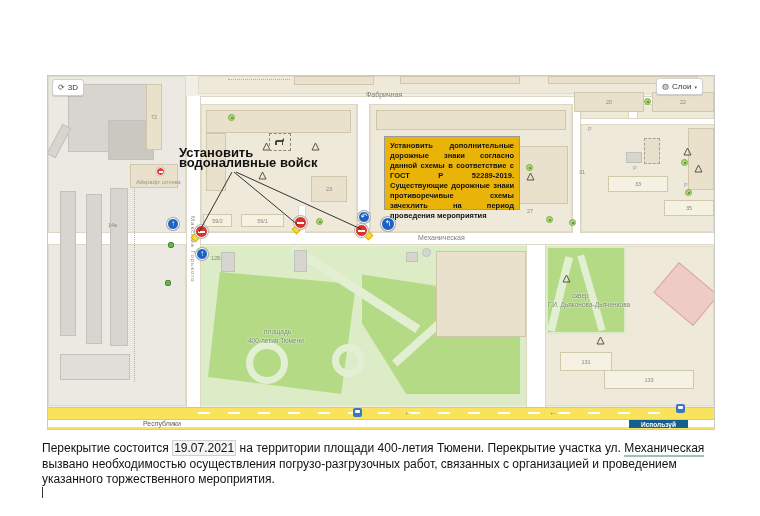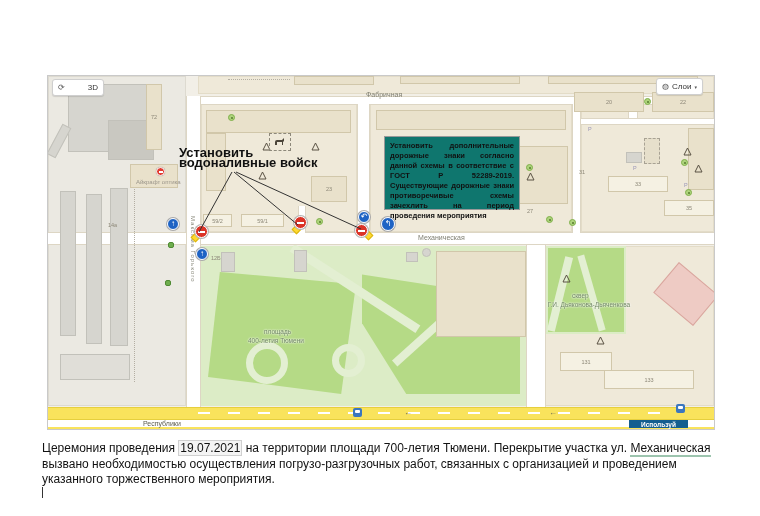--- a/index.html
+++ b/index.html
@@ -44,21 +44,21 @@
       transform:rotate(45deg);box-sizing:border-box;z-index:29;}
   
   .yroad{position:absolute;background:#f9e35c;border-top:1px solid #e6cf3d;border-bottom:1px solid #e6cf3d;box-sizing:border-box;}
   .ydash{position:absolute;height:2px;background:repeating-linear-gradient(90deg,#fff 0 12px,rgba(255,255,255,0) 12px 30px);}
   .bus{position:absolute;width:9px;height:9px;background:#3b77bf;border-radius:2px;z-index:5;}
   .bus::after{content:"";position:absolute;left:2px;top:2px;width:5px;height:3px;background:#fff;border-radius:1px;}
   .yarrow{position:absolute;font-size:8px;color:#6d6d55;z-index:5;}
   .badge{position:absolute;background:#145e90;color:#fff;font-size:6.5px;font-weight:bold;
          display:flex;align-items:center;justify-content:center;z-index:6;}
   
-  .note{position:absolute;background:#0f766e;border:1px solid #999;color:#111;font-weight:bold;
+  .note{position:absolute;background:#eab308;border:1px solid #999;color:#111;font-weight:bold;
         font-size:7.5px;line-height:10px;text-align:justify;padding:4px 5px;box-sizing:border-box;z-index:40;}
   .blocks-lbl{position:absolute;font-weight:bold;font-size:13px;line-height:10px;color:#111;z-index:40;}
   .ctrl{position:absolute;background:#fff;border:1px solid #cfcfcf;border-radius:3px;height:15px;
         display:flex;align-items:center;gap:3px;padding:0 5px;font-size:8px;color:#555;
         box-shadow:0 1px 1px rgba(0,0,0,.12);z-index:50;cursor:pointer;}
   .poi{position:absolute;width:9px;height:9px;border-radius:50%;background:#e23b30;border:1px solid #fff;
        box-shadow:0 0 1px #888;box-sizing:border-box;z-index:20;}
   .poi::after{content:"";position:absolute;left:1.5px;top:3px;width:4px;height:1.5px;background:#fff;}
   .plbl{font-size:6px;color:#9a958a;}
   .pletter{position:absolute;font-size:5.5px;color:#9b97b8;}
@@ -271,29 +271,29 @@
       </div>
 
     <div class="blocks-lbl" style="left:131px;top:72px;">
       <div>Установить</div>
       <div>водоналивные войск</div>
     </div>
     <div class="note" style="left:336px;top:60px;width:136px;height:74px;">Установить дополнительные дорожные знаки согласно данной схемы в соответствие с ГОСТ Р 52289-2019. Существующие дорожные знаки противоречивые схемы зачехлить на период проведения мероприятия</div>
 
     <div class="ctrl" style="left:4px;top:3px;">
       <span>⟳</span>
-      <span style="color:#333;margin-left:20px;">3D</span>
+      <span style="color:#333;">3D</span>
     </div>
     <div class="ctrl" style="left:608px;top:2px;">
       <span>◍</span>
       <span style="color:#333;">Слои</span>
       <span style="font-size:5px;">▾</span>
     </div>
   </div>
 
   <div id="para">
-    <span>Церемония проведения </span><span class="date">19.07.2021</span><span> на территории площади 700-летия Тюмени. Перекрытие участка ул. </span><span class="ustreet">Механическая</span>
+    <span>Перекрытие состоится </span><span class="date">19.07.2021</span><span> на территории площади 400-летия Тюмени. Перекрытие участка ул. </span><span class="ustreet">Механическая</span>
     <span>вызвано необходимостью осуществления погрузо-разгрузочных работ, связанных с организацией и проведением</span>
     <span>указанного торжественного мероприятия.</span>
   </div>
   <div id="caret"></div>
 
 </div>
 
 </body></html>

